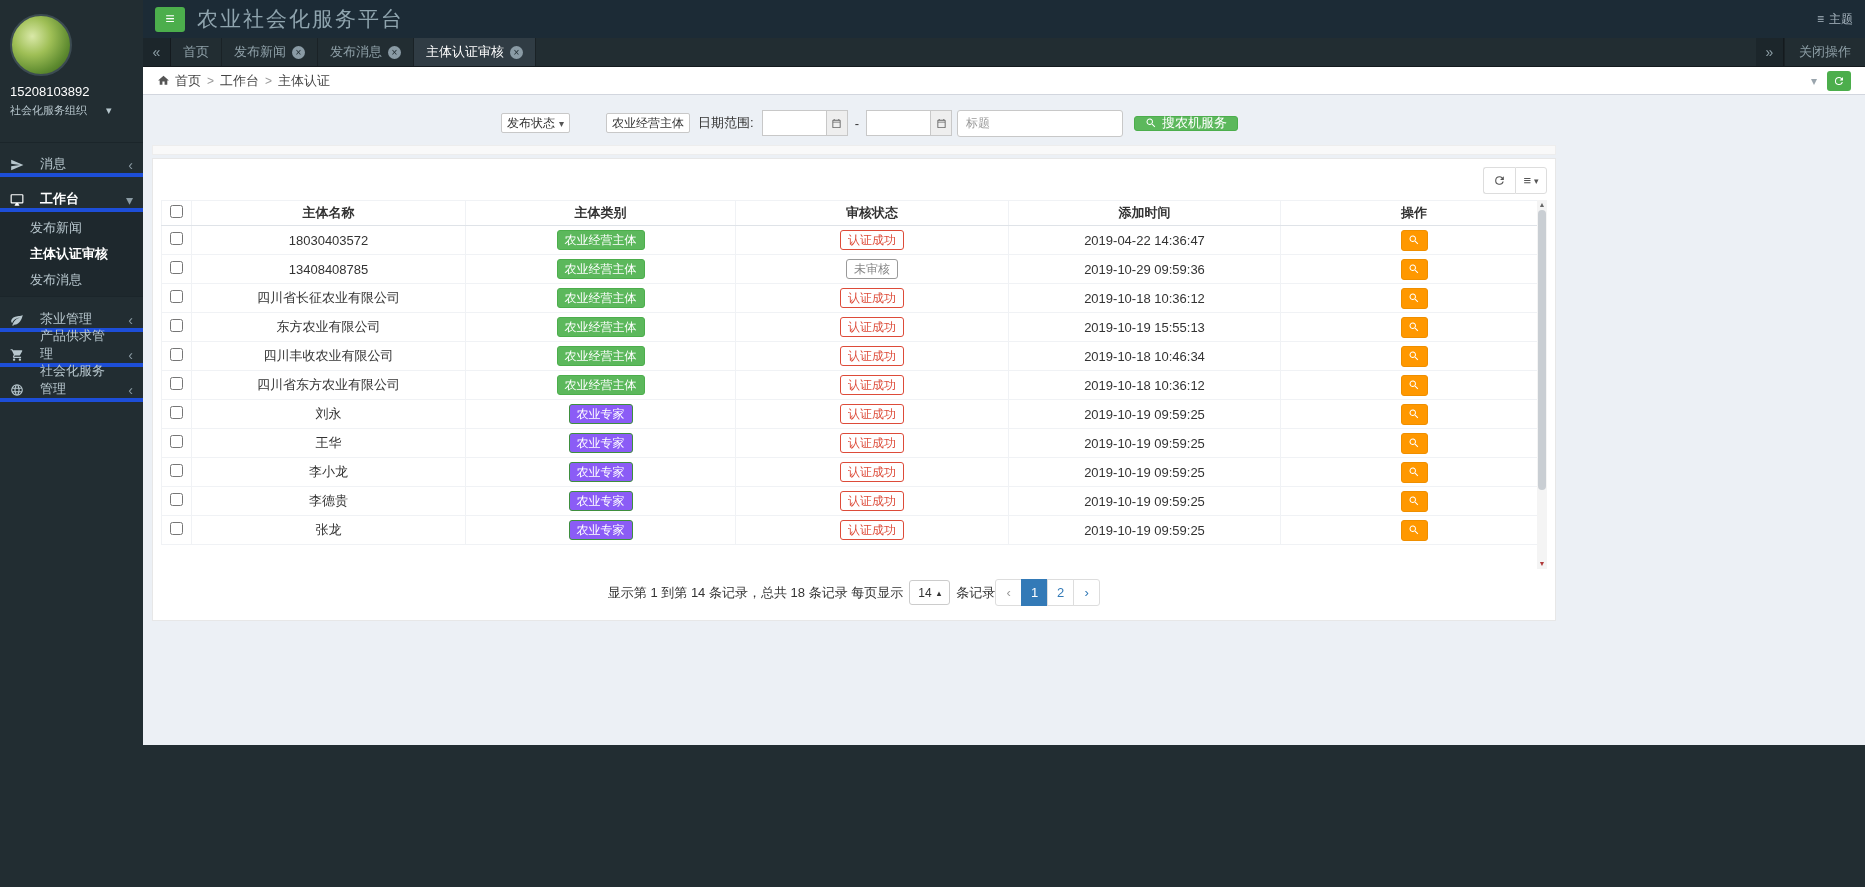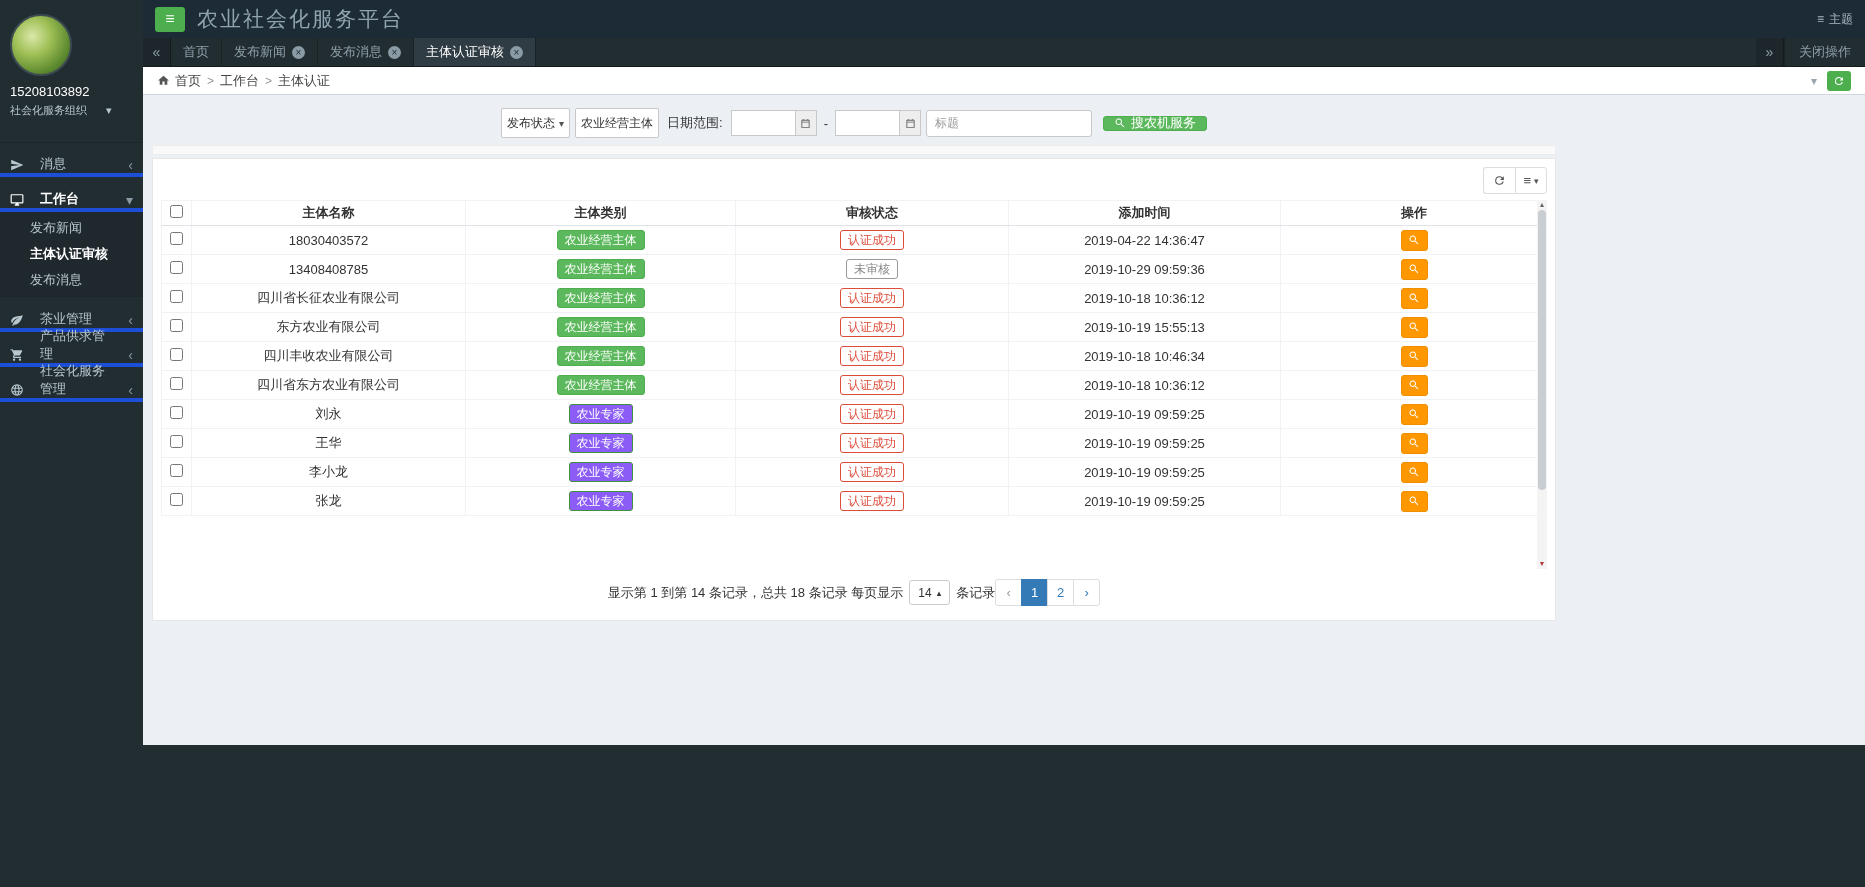--- a/index.html
+++ b/index.html
@@ -56,22 +56,22 @@
   .crumb { color:#444; font-size:13px; cursor:pointer; display:flex; align-items:center; gap:5px; }
   .crumb-sep { color:#999; font-size:12px; }
   .crumb:last-of-type { color:#777; }
   .crumb-right { margin-left:auto; display:flex; align-items:center; gap:10px; }
   .crumb-caret { color:#9aa5ad; font-size:12px; cursor:pointer; }
   .crumb-refresh { width:24px; height:20px; background:#4cae4c; border:none; border-radius:3px;
     display:flex; align-items:center; justify-content:center; cursor:pointer; }
 
   .content { padding:6px 9px; }
   .filter-row { width:1404px; height:44px; display:flex; align-items:center; justify-content:center; gap:5px; }
-  .sel { height:30px; background:#fff; border:1px solid #c8c8c8; border-radius:2px;
-    display:flex; align-items:center; padding:0 5px; font-size:12px; color:#333; gap:4px; cursor:pointer; }
+  .sel { height:20px; background:#fff; border:1px solid #c8c8c8; border-radius:2px;
+    display:flex; align-items:center; padding:0 5px; font-size:12px; color:#333; gap:4px; cursor:pointer;margin-left:31px; }
   .sel .caret { color:#555; font-size:10px; }
   .f-label { font-size:13px; color:#333; margin:0 3px; }
   .dgroup { display:flex; }
   .dinput { width:64px; height:26px; border:1px solid #c8c8c8; border-right:none; padding:0 5px; font-size:12px; outline:none; }
   .dbtn { width:22px; height:26px; background:#eee; border:1px solid #c8c8c8;
     display:flex; align-items:center; justify-content:center; cursor:pointer; }
   .dash { color:#333; margin:0 2px; }
   .title-input { width:166px; height:27px; border:1px solid #c8c8c8; border-radius:3px; padding:0 8px; font-size:12px; outline:none; }
   .title-input::placeholder { color:#999; }
   .search-btn { height:15px; margin-left:6px; background:#5cb85c; border:1px solid #4cae4c; border-radius:3px;
@@ -460,20 +460,34 @@
     <td>
       <button class="op-btn">
         <svg width="12" height="12" viewBox="0 0 24 24">
                       <path fill="#fff" d="M15.5 14h-.79l-.28-.27a6.5 6.5 0 1 0-.7.7l.27.28v.79l5 4.99L20.49 19l-4.99-5zm-6 0A4.5 4.5 0 1 1 14 9.5 4.5 4.5 0 0 1 9.5 14z"></path>
                     </svg>
       </button>
     </td>
   </tr>
 
 
+  <tr>
+    <td><input type="checkbox" style=""></td>
+    <td><span>李德贵</span></td>
+    <td><span class="badge expert">农业专家</span></td>
+    <td><span class="badge success">认证成功</span></td>
+    <td><span>2019-10-19 09:59:25</span></td>
+    <td>
+      <button class="op-btn">
+        <svg width="12" height="12" viewBox="0 0 24 24">
+                      <path fill="#fff" d="M15.5 14h-.79l-.28-.27a6.5 6.5 0 1 0-.7.7l.27.28v.79l5 4.99L20.49 19l-4.99-5zm-6 0A4.5 4.5 0 1 1 14 9.5 4.5 4.5 0 0 1 9.5 14z"></path>
+                    </svg>
+      </button>
+    </td>
+  </tr>
 
   <tr>
     <td><input type="checkbox" style=""></td>
     <td><span>张龙</span></td>
     <td><span class="badge expert">农业专家</span></td>
     <td><span class="badge success">认证成功</span></td>
     <td><span>2019-10-19 09:59:25</span></td>
     <td>
       <button class="op-btn">
         <svg width="12" height="12" viewBox="0 0 24 24">

